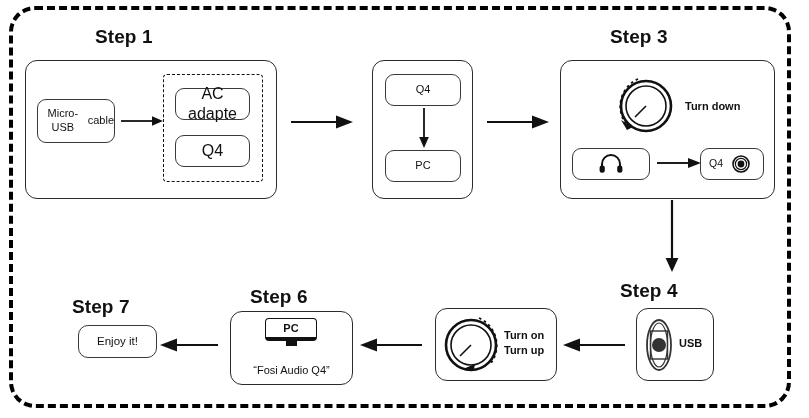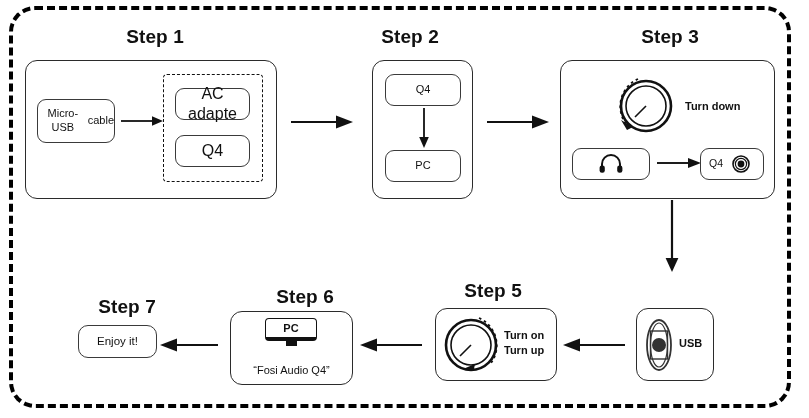--- a/index.html
+++ b/index.html
@@ -37,21 +37,21 @@
     background: #ffffff;
     box-sizing: border-box;
   }
   .step-title {
     position: absolute;
     font-size: 19px;
     font-weight: bold;
     letter-spacing: .1px;
     color: #111111;
     white-space: nowrap;
-    text-align: center;
+    text-align: left;
   }
   
   .pill {
     position: absolute;
     border: 1.5px solid #3a3a3a;
     border-radius: 9px;
     background: #ffffff;
     box-sizing: border-box;
     display: flex;
     align-items: center;
@@ -139,21 +139,20 @@
 
   <div class="pill small" style="left:175px; top:135px; width:75px; height:32px;">
     <span>Q4</span>
   </div>
 
   <svg class="arrow-h" style="left:291px; top:115px; width:62px; height:14px;" viewBox="0 0 62 14">
     <line x1="0" y1="7" x2="46" y2="7" stroke="#111" stroke-width="2.2"></line>
     <polygon points="45,0.5 62,7 45,13.5" fill="#111"></polygon>
   </svg>
 
-  <div class="step-title" style="left:355px; top:26px; width:110px;">Step 2</div>
 
   <div class="card" style="left:372px; top:60px; width:101px; height:139px;"></div>
 
   <div class="pill" style="left:385px; top:74px; width:76px; height:32px;">
     <span>Q4</span>
   </div>
 
   <svg class="arrow-v" style="left:417px; top:108px; width:14px; height:40px;" viewBox="0 0 14 40">
     <line x1="7" y1="0" x2="7" y2="30" stroke="#111" stroke-width="1.8"></line>
     <polygon points="2.2,29 7,40 11.8,29" fill="#111"></polygon>
@@ -202,38 +201,38 @@
       <circle cx="9" cy="9" r="5.6" fill="#ffffff" stroke="#111" stroke-width="1.2"></circle>
       <circle cx="9" cy="9" r="3.4" fill="#111"></circle>
     </svg>
   </div>
 
   <svg class="arrow-v" style="left:664px; top:200px; width:16px; height:72px;" viewBox="0 0 16 72">
     <line x1="8" y1="0" x2="8" y2="60" stroke="#111" stroke-width="2.2"></line>
     <polygon points="1.6,58 8,72 14.4,58" fill="#111"></polygon>
   </svg>
 
+  <div class="step-title" style="left:620px; top:280px; width:110px;">Step 4</div>
 
   <div class="card" style="left:636px; top:308px; width:78px; height:73px;"></div>
 
   <svg class="icon-wrap" style="left:645px; top:317px; width:28px; height:56px;" viewBox="0 0 28 56">
     <ellipse cx="14" cy="28" rx="12" ry="25" fill="none" stroke="#333" stroke-width="1.8"></ellipse>
     <ellipse cx="14" cy="28" rx="8.5" ry="22" fill="none" stroke="#333" stroke-width="1.2"></ellipse>
     <rect x="5.5" y="14" width="17" height="28" fill="none" stroke="#333" stroke-width="1.4"></rect>
     <circle cx="14" cy="28" r="7" fill="#333"></circle>
   </svg>
 
   <div class="label-inline" style="left:679px; top:337px;">USB</div>
 
   <svg class="arrow-h" style="left:563px; top:338px; width:62px; height:14px;" viewBox="0 0 62 14">
     <polygon points="17,0.5 0,7 17,13.5" fill="#111"></polygon>
     <line x1="16" y1="7" x2="62" y2="7" stroke="#111" stroke-width="2.2"></line>
   </svg>
 
-  <div class="step-title" style="left:438px; top:280px; width:110px;">Step 5</div>
 
   <div class="card" style="left:435px; top:308px; width:122px; height:73px;"></div>
 
   <svg class="knob" style="left:441px; top:312px; width:68px; height:66px;" viewBox="0 0 68 66">
     <circle cx="30" cy="33" r="25" fill="none" stroke="#111" stroke-width="2.6"></circle>
     <circle cx="30" cy="33" r="20" fill="none" stroke="#111" stroke-width="1.6"></circle>
     <line x1="30" y1="33" x2="19" y2="44" stroke="#111" stroke-width="1.6"></line>
     <path d="M 38 6 A 30 30 0 0 1 50 51" fill="none" stroke="#111" stroke-width="1.8" stroke-dasharray="2.6 3"></path>
     <polygon points="22,57 34,52 33,57" fill="#111"></polygon>
   </svg>

